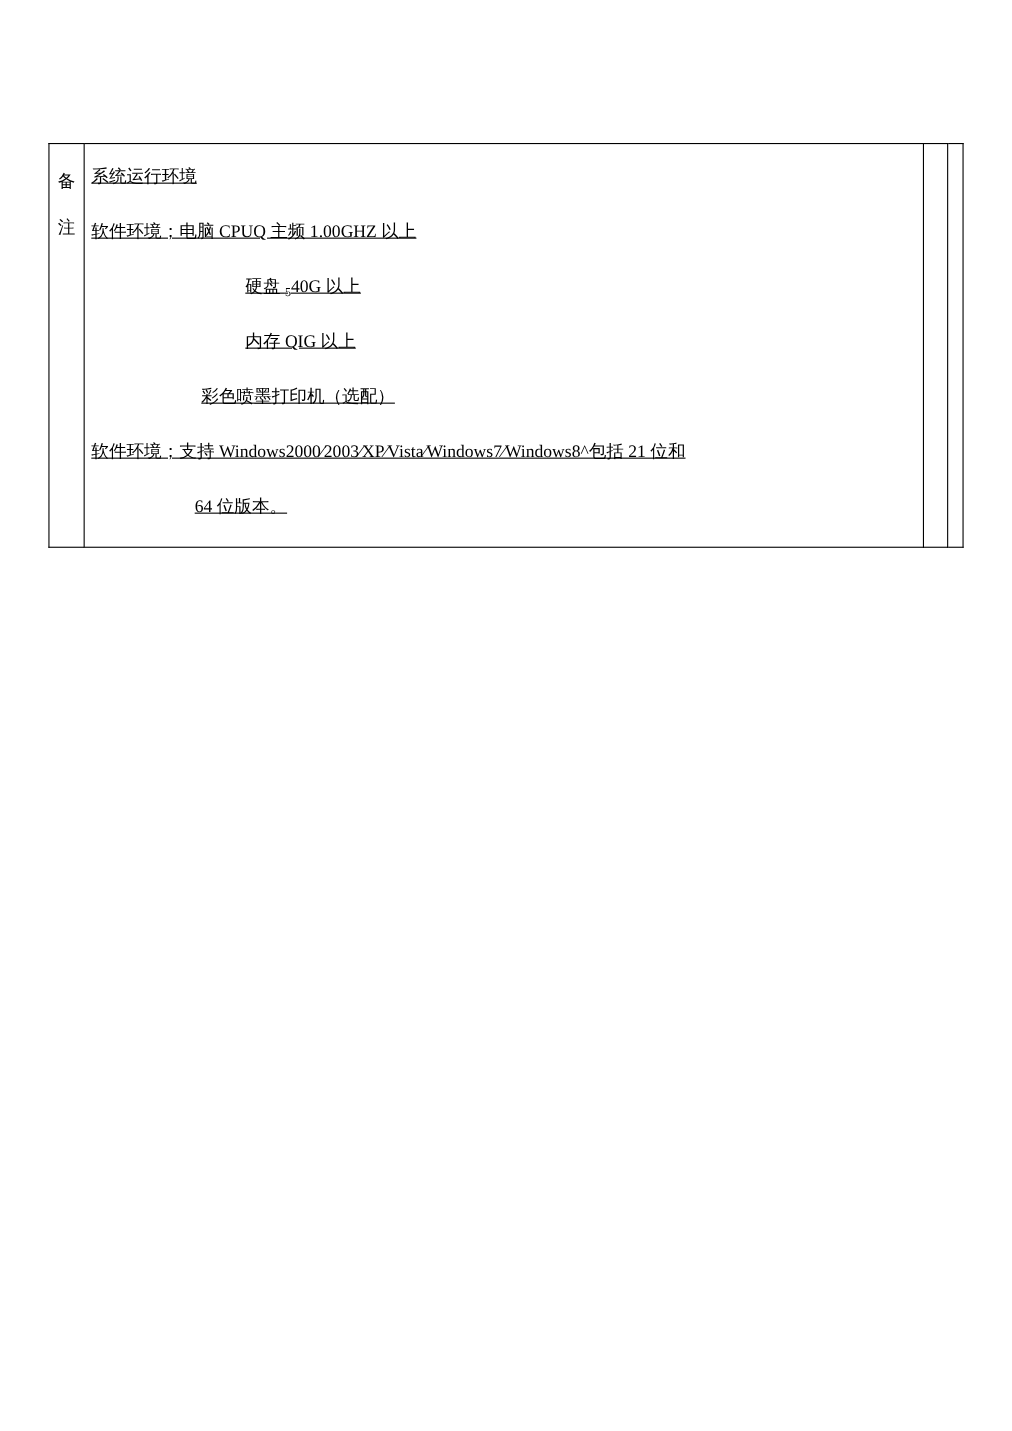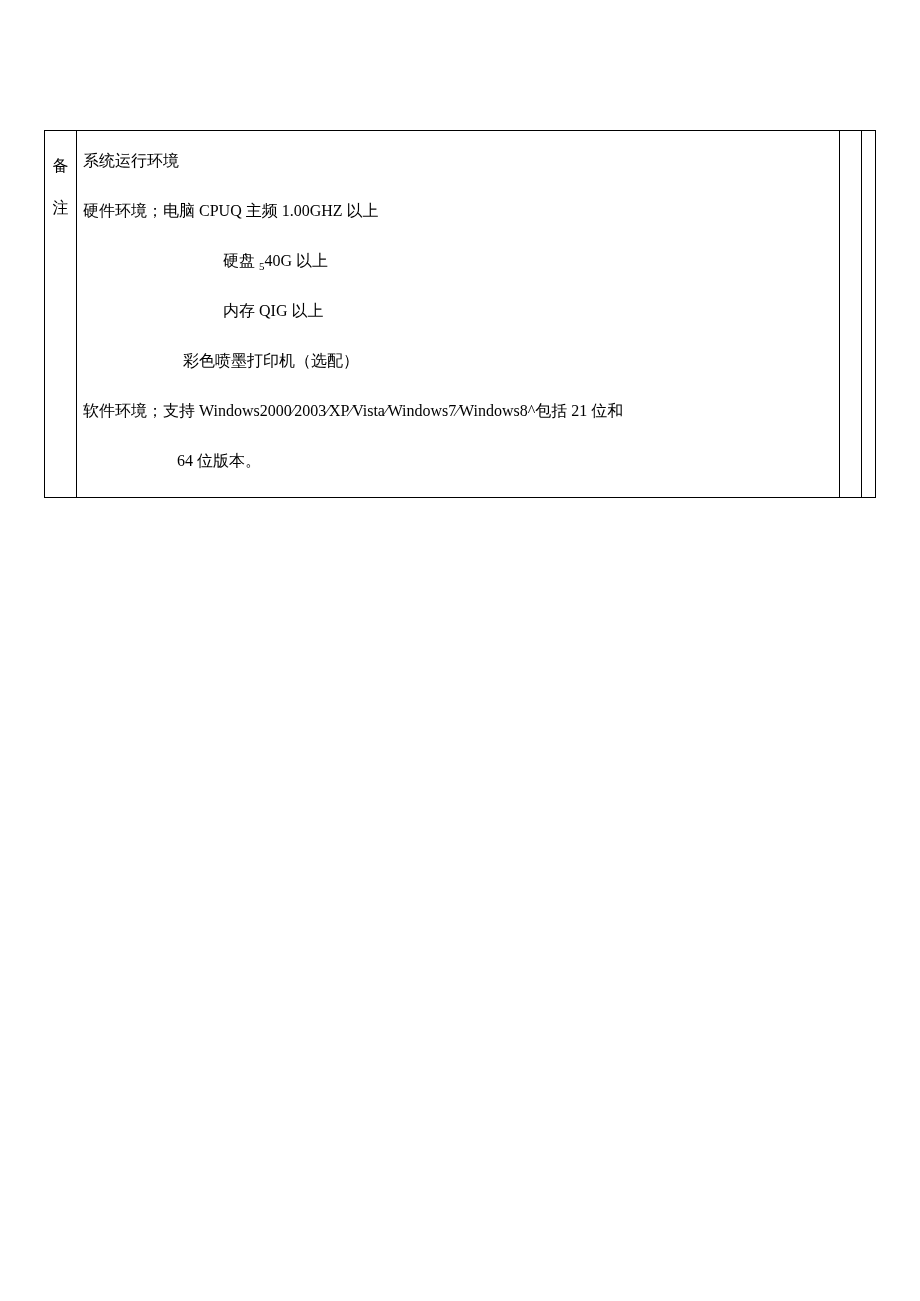--- a/index.html
+++ b/index.html
@@ -34,20 +34,21 @@
     }
     .label-col span {
       display: block;
     }
     .content-col {
       padding: 14px 6px;
     }
     .content-col p {
       line-height: 2.0;
       margin-bottom: 18px;
+      text-decoration: underline;
     }
     .content-col p:last-child {
       margin-bottom: 6px;
     }
     .indent1 {
       padding-left: 140px;
     }
     .indent2 {
       padding-left: 100px;
     }
@@ -70,21 +71,21 @@
 
 <table class="outer-table">
   <tbody>
       <tr>
     <td class="label-col">
       <span>备</span>
       <span>注</span>
     </td>
     <td class="content-col">
       <p>系统运行环境</p>
-      <p>硬件环境；电脑 CPUQ 主频 1.00GHZ 以上</p>
+      <p>软件环境；电脑 CPUQ 主频 1.00GHZ 以上</p>
       <p class="indent1"><span>硬盘 </span><span class="sub">5</span><span>40G 以上</span></p>
       <p class="indent1">内存 QIG 以上</p>
       <p class="indent2">彩色喷墨打印机（选配）</p>
       <p>软件环境；支持 Windows2000⁄2003⁄XP⁄Vista⁄Windows7⁄Windows8^包括 21 位和</p>
       <p class="indent3">64 位版本。</p>
     </td>
     <td class="spacer-col-1"></td>
     <td class="spacer-col-2"></td>
   </tr>
 </tbody>

